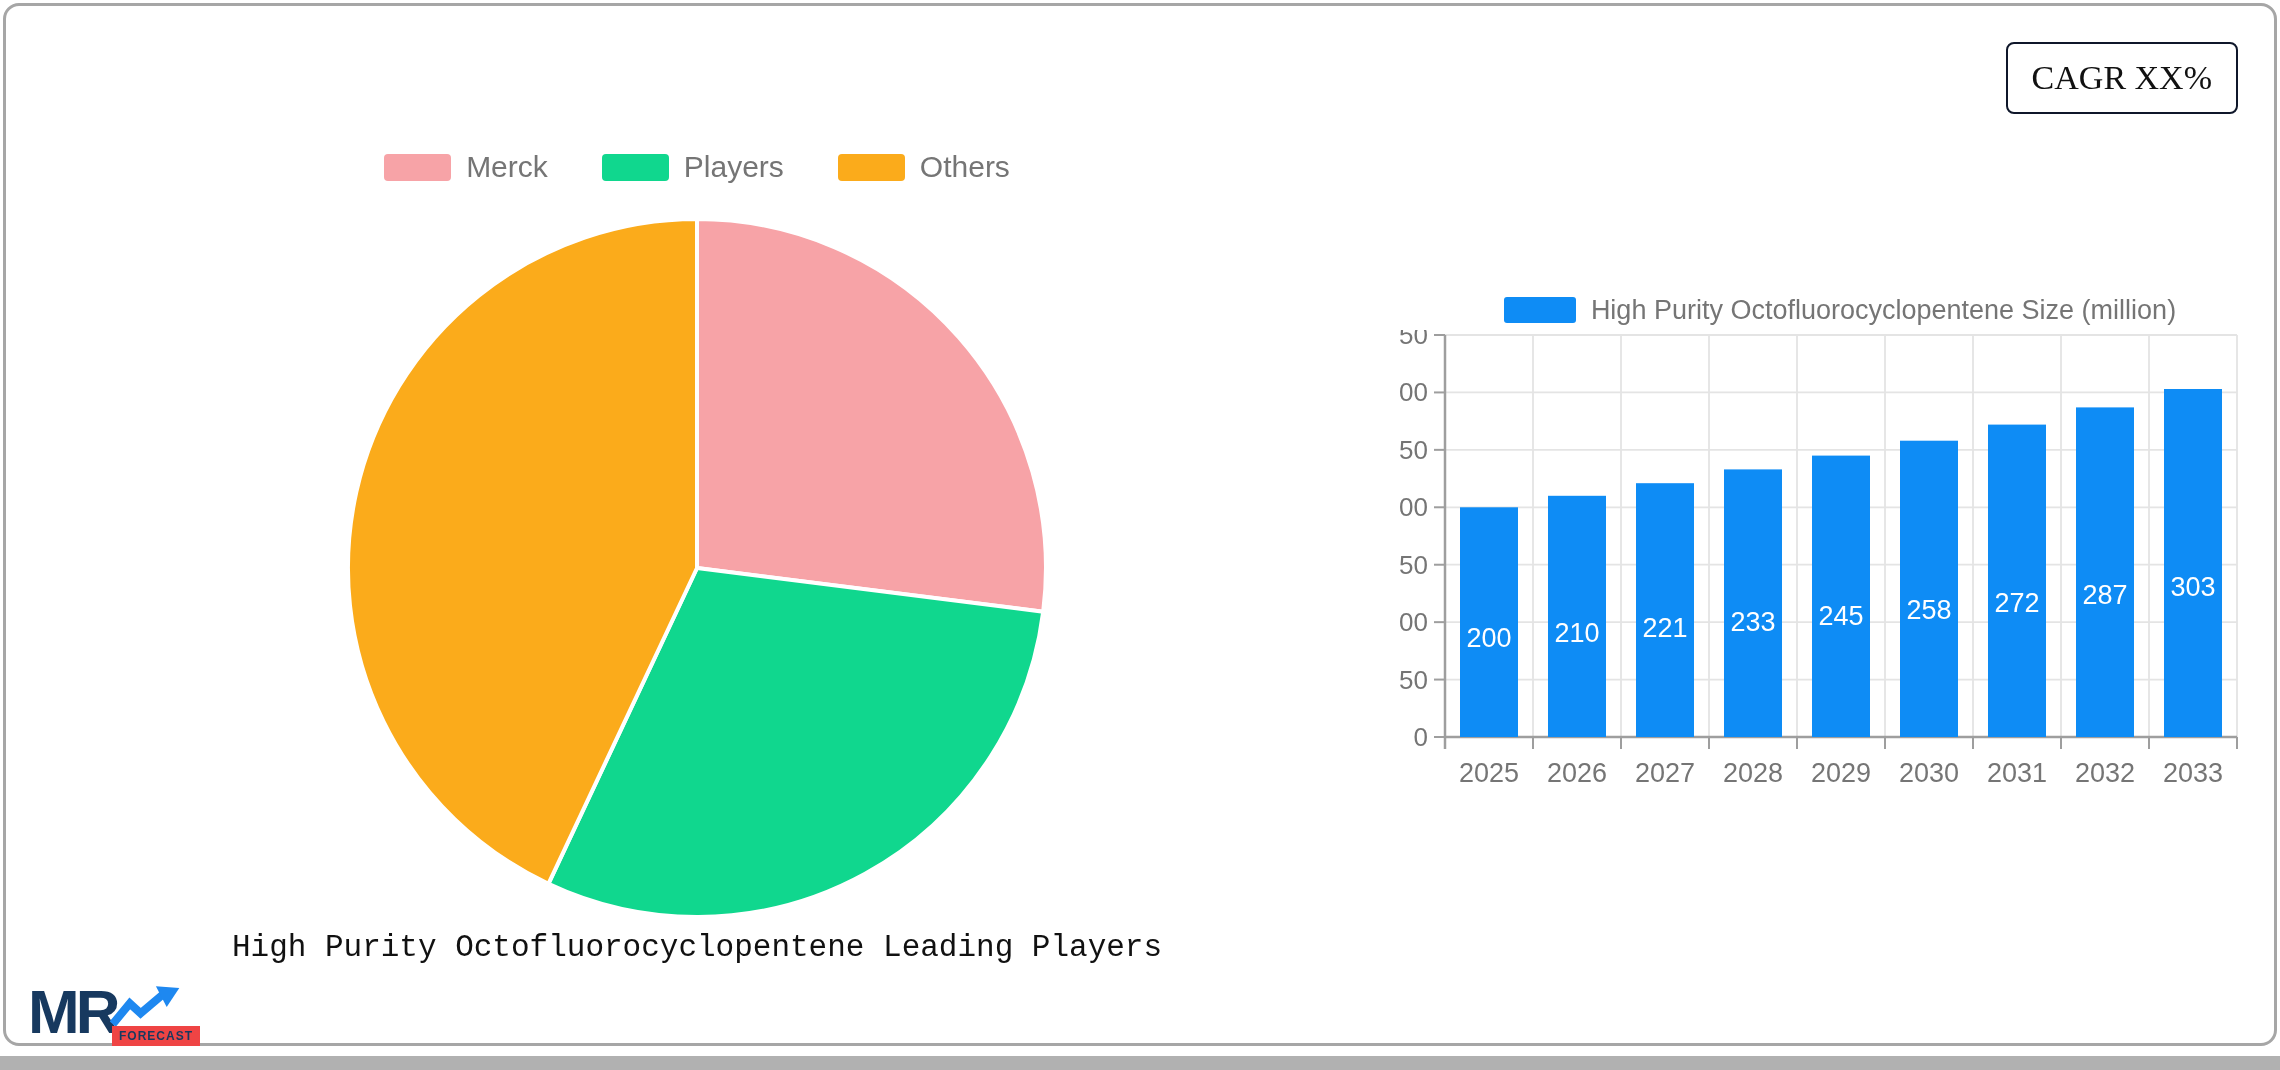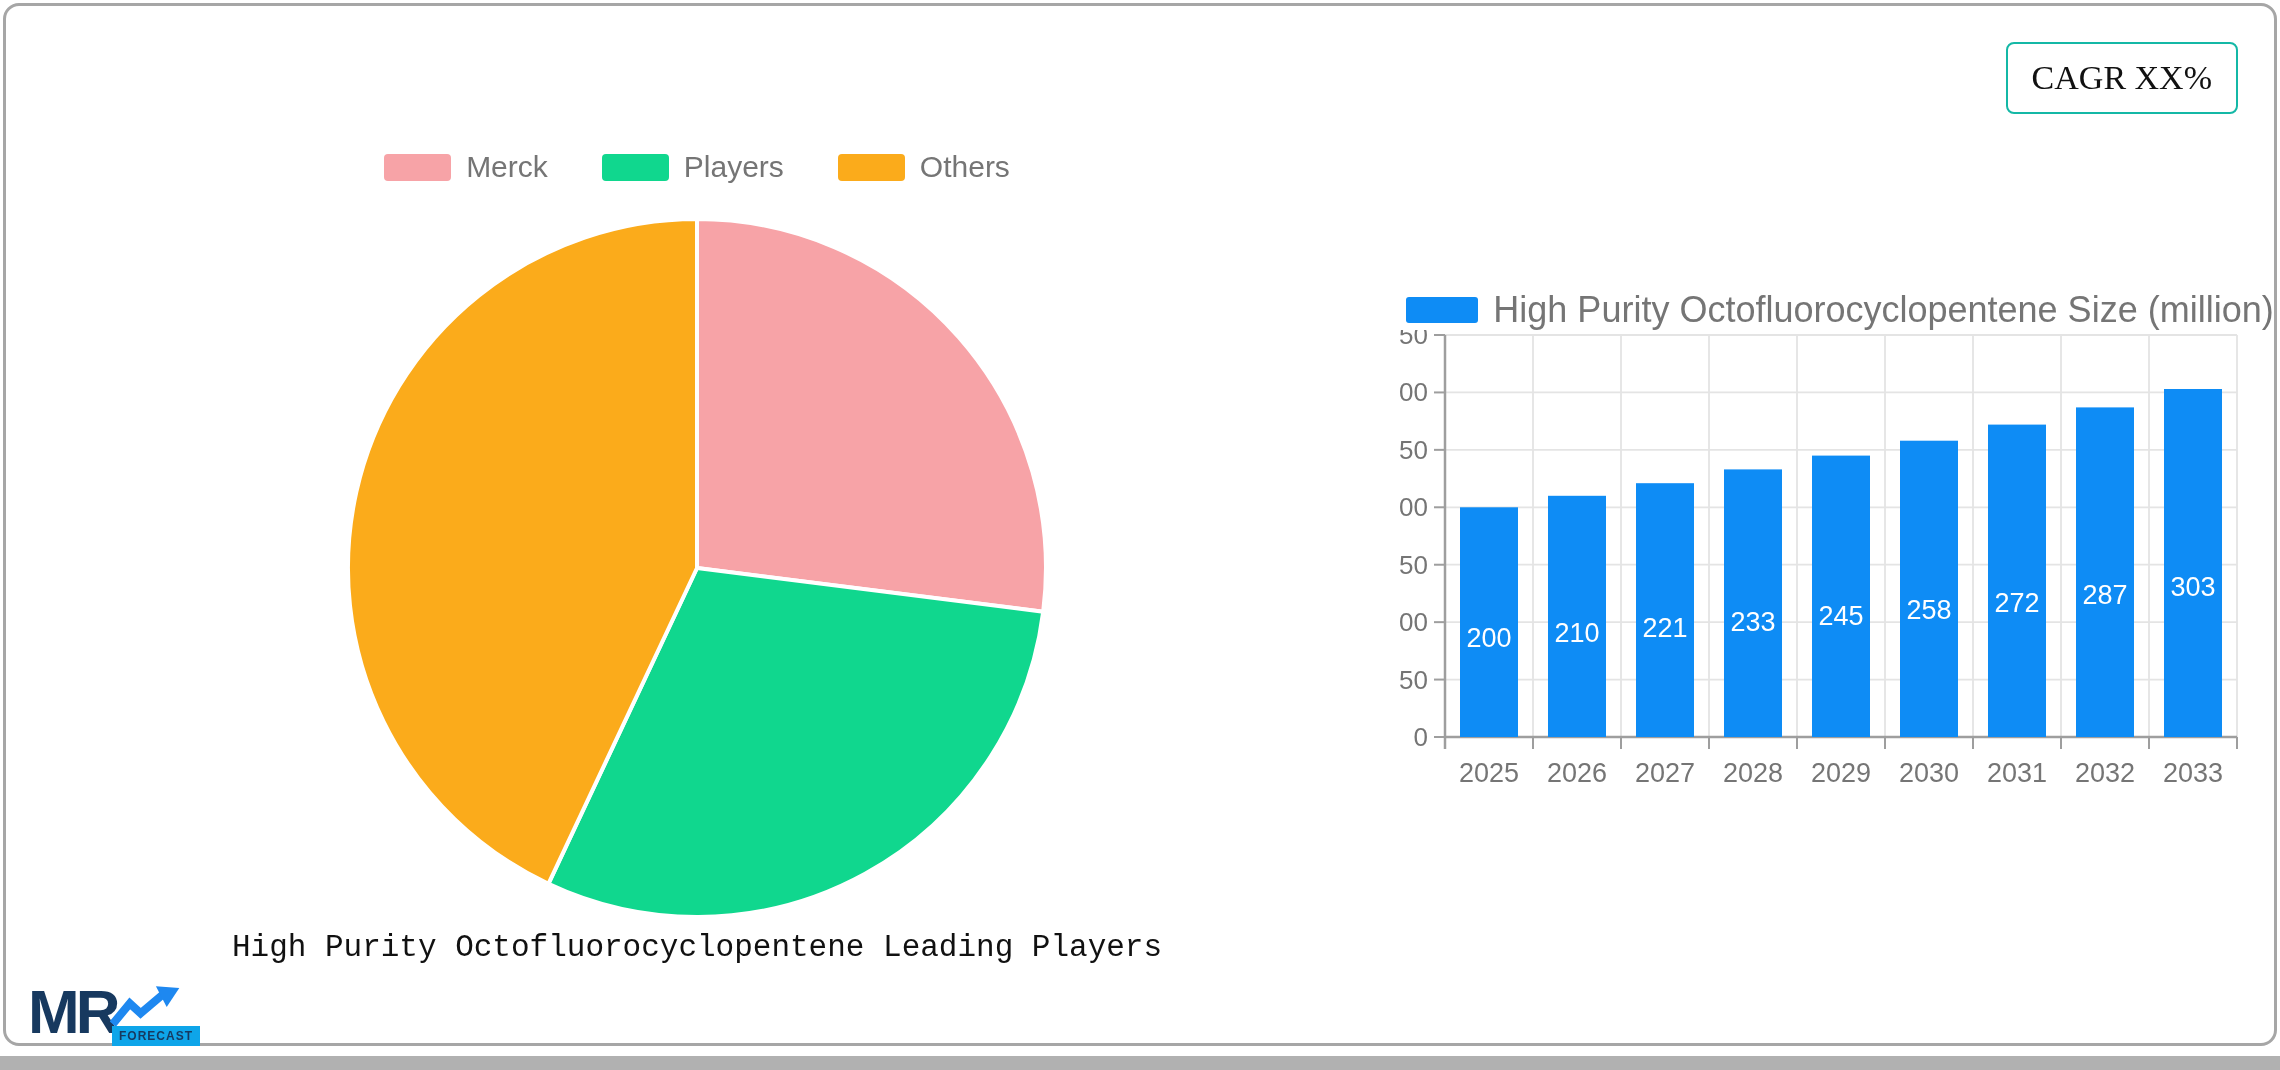--- a/index.html
+++ b/index.html
@@ -4,48 +4,48 @@
 <style>
   * { margin:0; padding:0; box-sizing:border-box; }
   html,body { width:2280px; height:1070px; background:#ffffff; overflow:hidden;
               font-family:"Liberation Sans", sans-serif; }
   .card { position:absolute; left:3px; top:3px; width:2274px; height:1043px;
           background:#ffffff; border:3px solid #a6a6a6; border-radius:16px; }
   .bottom-strip { position:absolute; left:0; top:1056px; width:2280px; height:14px;
                   background:#b1b1b1; }
 
   
-  .cagr-box { position:absolute; top:42px; right:42px; border:2px solid #14b8a6;
+  .cagr-box { position:absolute; top:42px; right:42px; border:2px solid #0f172a;
               border-radius:8px; padding:15px 24px; background:#ffffff; }
   .cagr-box span { font-family:"Liberation Serif", serif; font-size:34px; color:#111111; }
 
   
   .pie-legend { position:absolute; left:0; top:150px; width:1394px; display:flex;
                 justify-content:center; align-items:center; gap:54px; }
   .pie-legend .item { display:flex; align-items:center; gap:15px; cursor:default; }
   .pie-legend .swatch { width:67px; height:27px; border-radius:4px; display:inline-block; }
   .pie-legend .lbl { font-size:30px; color:#757575; }
   .pie-wrap { position:absolute; left:344px; top:215px; width:706px; height:706px; }
   .pie-caption { position:absolute; left:0; top:930px; width:1394px; text-align:center;
                  font-family:Liberation Mono, monospace; font-size:31px; color:#111111; }
 
   
   .bar-panel { position:absolute; left:1400px; top:290px; width:880px; height:545px; }
   .bar-legend { display:flex; justify-content:center; align-items:center; gap:15px;
                 height:40px; }
   .bar-legend .swatch { width:72px; height:26px; border-radius:3px; display:inline-block; }
-  .bar-legend .lbl { font-size:36px; color:#757575; }
+  .bar-legend .lbl { font-size:27px; color:#757575; }
   .bar-svg-wrap { width:880px; height:500px; }
 
   
   .logo { position:absolute; left:28px; top:982px; width:160px; height:68px;text-align:right; }
   .logo .mr { position:absolute; left:0; top:-6px; font-size:62px; font-weight:bold;
               letter-spacing:-4px; color:#17395f; }
   .logo .arrow { position:absolute; left:82px; top:2px; }
-  .logo .forecast { position:absolute; left:84px; top:44px; background:#0ea5e9;
+  .logo .forecast { position:absolute; left:84px; top:44px; background:#ef4444;
                     color:#17395f; font-size:12px; font-weight:bold; letter-spacing:1px;
                     padding:3px 7px; }
 </style>
 </head>
 <body>
 
 <div class="card"></div>
 
 <div class="cagr-box">
   <span>CAGR XX%</span>

